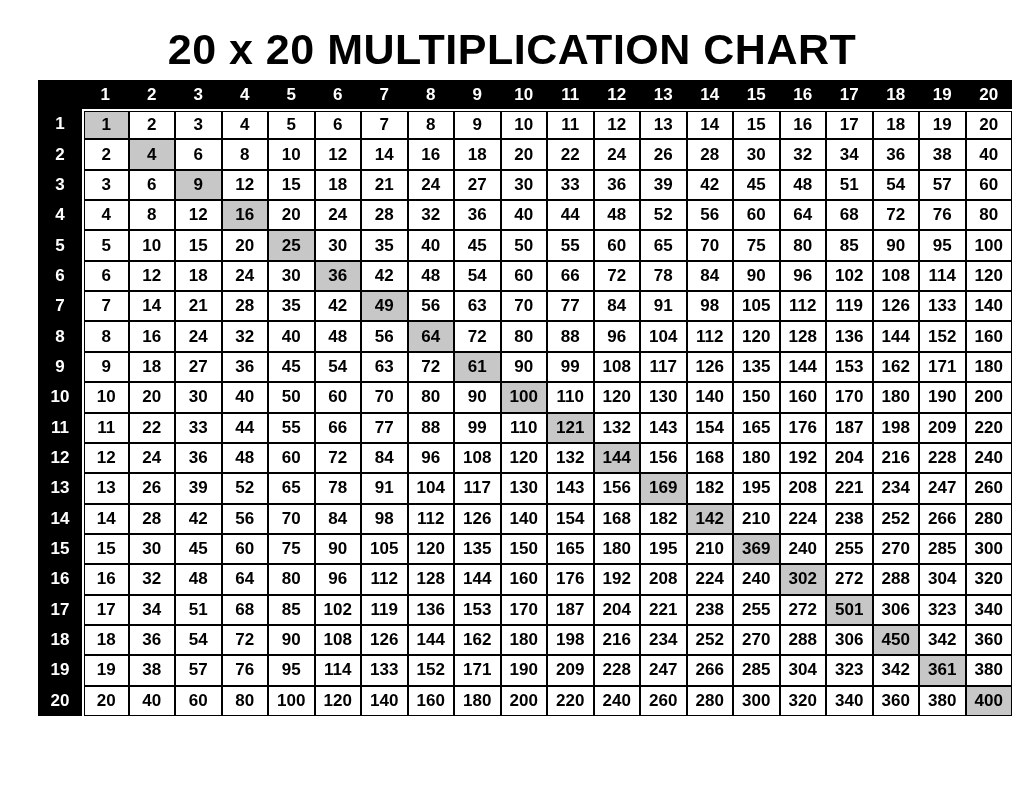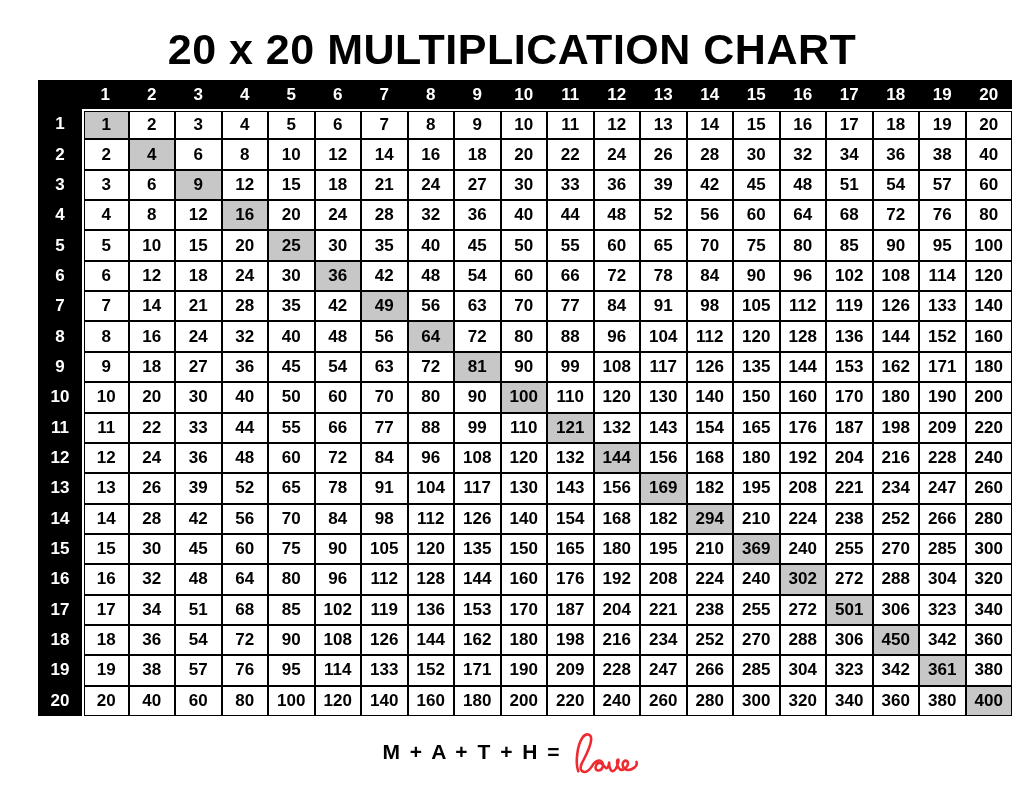--- a/index.html
+++ b/index.html
@@ -289,21 +289,21 @@
       <div class="cell">160</div>
       <div class="hc">9</div>
       <div class="cell gl">9</div>
       <div class="cell">18</div>
       <div class="cell">27</div>
       <div class="cell">36</div>
       <div class="cell">45</div>
       <div class="cell">54</div>
       <div class="cell">63</div>
       <div class="cell">72</div>
-      <div class="cell diag">81</div>
+      <div class="cell diag">61</div>
       <div class="cell">90</div>
       <div class="cell">99</div>
       <div class="cell">108</div>
       <div class="cell">117</div>
       <div class="cell">126</div>
       <div class="cell">135</div>
       <div class="cell">144</div>
       <div class="cell">153</div>
       <div class="cell">162</div>
       <div class="cell">171</div>
@@ -399,21 +399,21 @@
       <div class="cell">56</div>
       <div class="cell">70</div>
       <div class="cell">84</div>
       <div class="cell">98</div>
       <div class="cell">112</div>
       <div class="cell">126</div>
       <div class="cell">140</div>
       <div class="cell">154</div>
       <div class="cell">168</div>
       <div class="cell">182</div>
-      <div class="cell diag">294</div>
+      <div class="cell diag">142</div>
       <div class="cell">210</div>
       <div class="cell">224</div>
       <div class="cell">238</div>
       <div class="cell">252</div>
       <div class="cell">266</div>
       <div class="cell">280</div>
       <div class="hc">15</div>
       <div class="cell gl">15</div>
       <div class="cell">30</div>
       <div class="cell">45</div>
@@ -534,38 +534,14 @@
       <div class="cell">260</div>
       <div class="cell">280</div>
       <div class="cell">300</div>
       <div class="cell">320</div>
       <div class="cell">340</div>
       <div class="cell">360</div>
       <div class="cell">380</div>
       <div class="cell diag">400</div>
     </div>
 
-  <div class="footer">
-    <span class="equation">M + A + T + H =</span>
-    <svg class="love-svg" width="70" height="46" viewBox="0 0 92 64" aria-label="love">
-      <path id="love-path" fill="none" stroke="#ee2b30" stroke-width="3.6" stroke-linecap="round" stroke-linejoin="round" d="M6,56
-               C2,46 4,20 12,9
-               C16,3 24,3 24,11
-               C24,21 16,35 11,45
-               C8,51 9,57 15,57
-               C20,57 24,51 27,46
-               C30,42 36,39 39,43
-               C42,47 40,55 34,55
-               C29,55 29,48 33,45
-               C37,43 41,47 44,51
-               C46,53 48,51 49,44
-               C49,50 51,56 54,56
-               C58,55 61,47 62,41
-               C62,39 60,39 60,43
-               C60,49 63,55 68,54
-               C74,52 77,45 74,42
-               C71,40 67,43 68,48
-               C69,54 76,57 84,51
-               C87,49 88,46 87,43"></path>
-    </svg>
-  </div>
 
 </div>
 
 </body></html>

